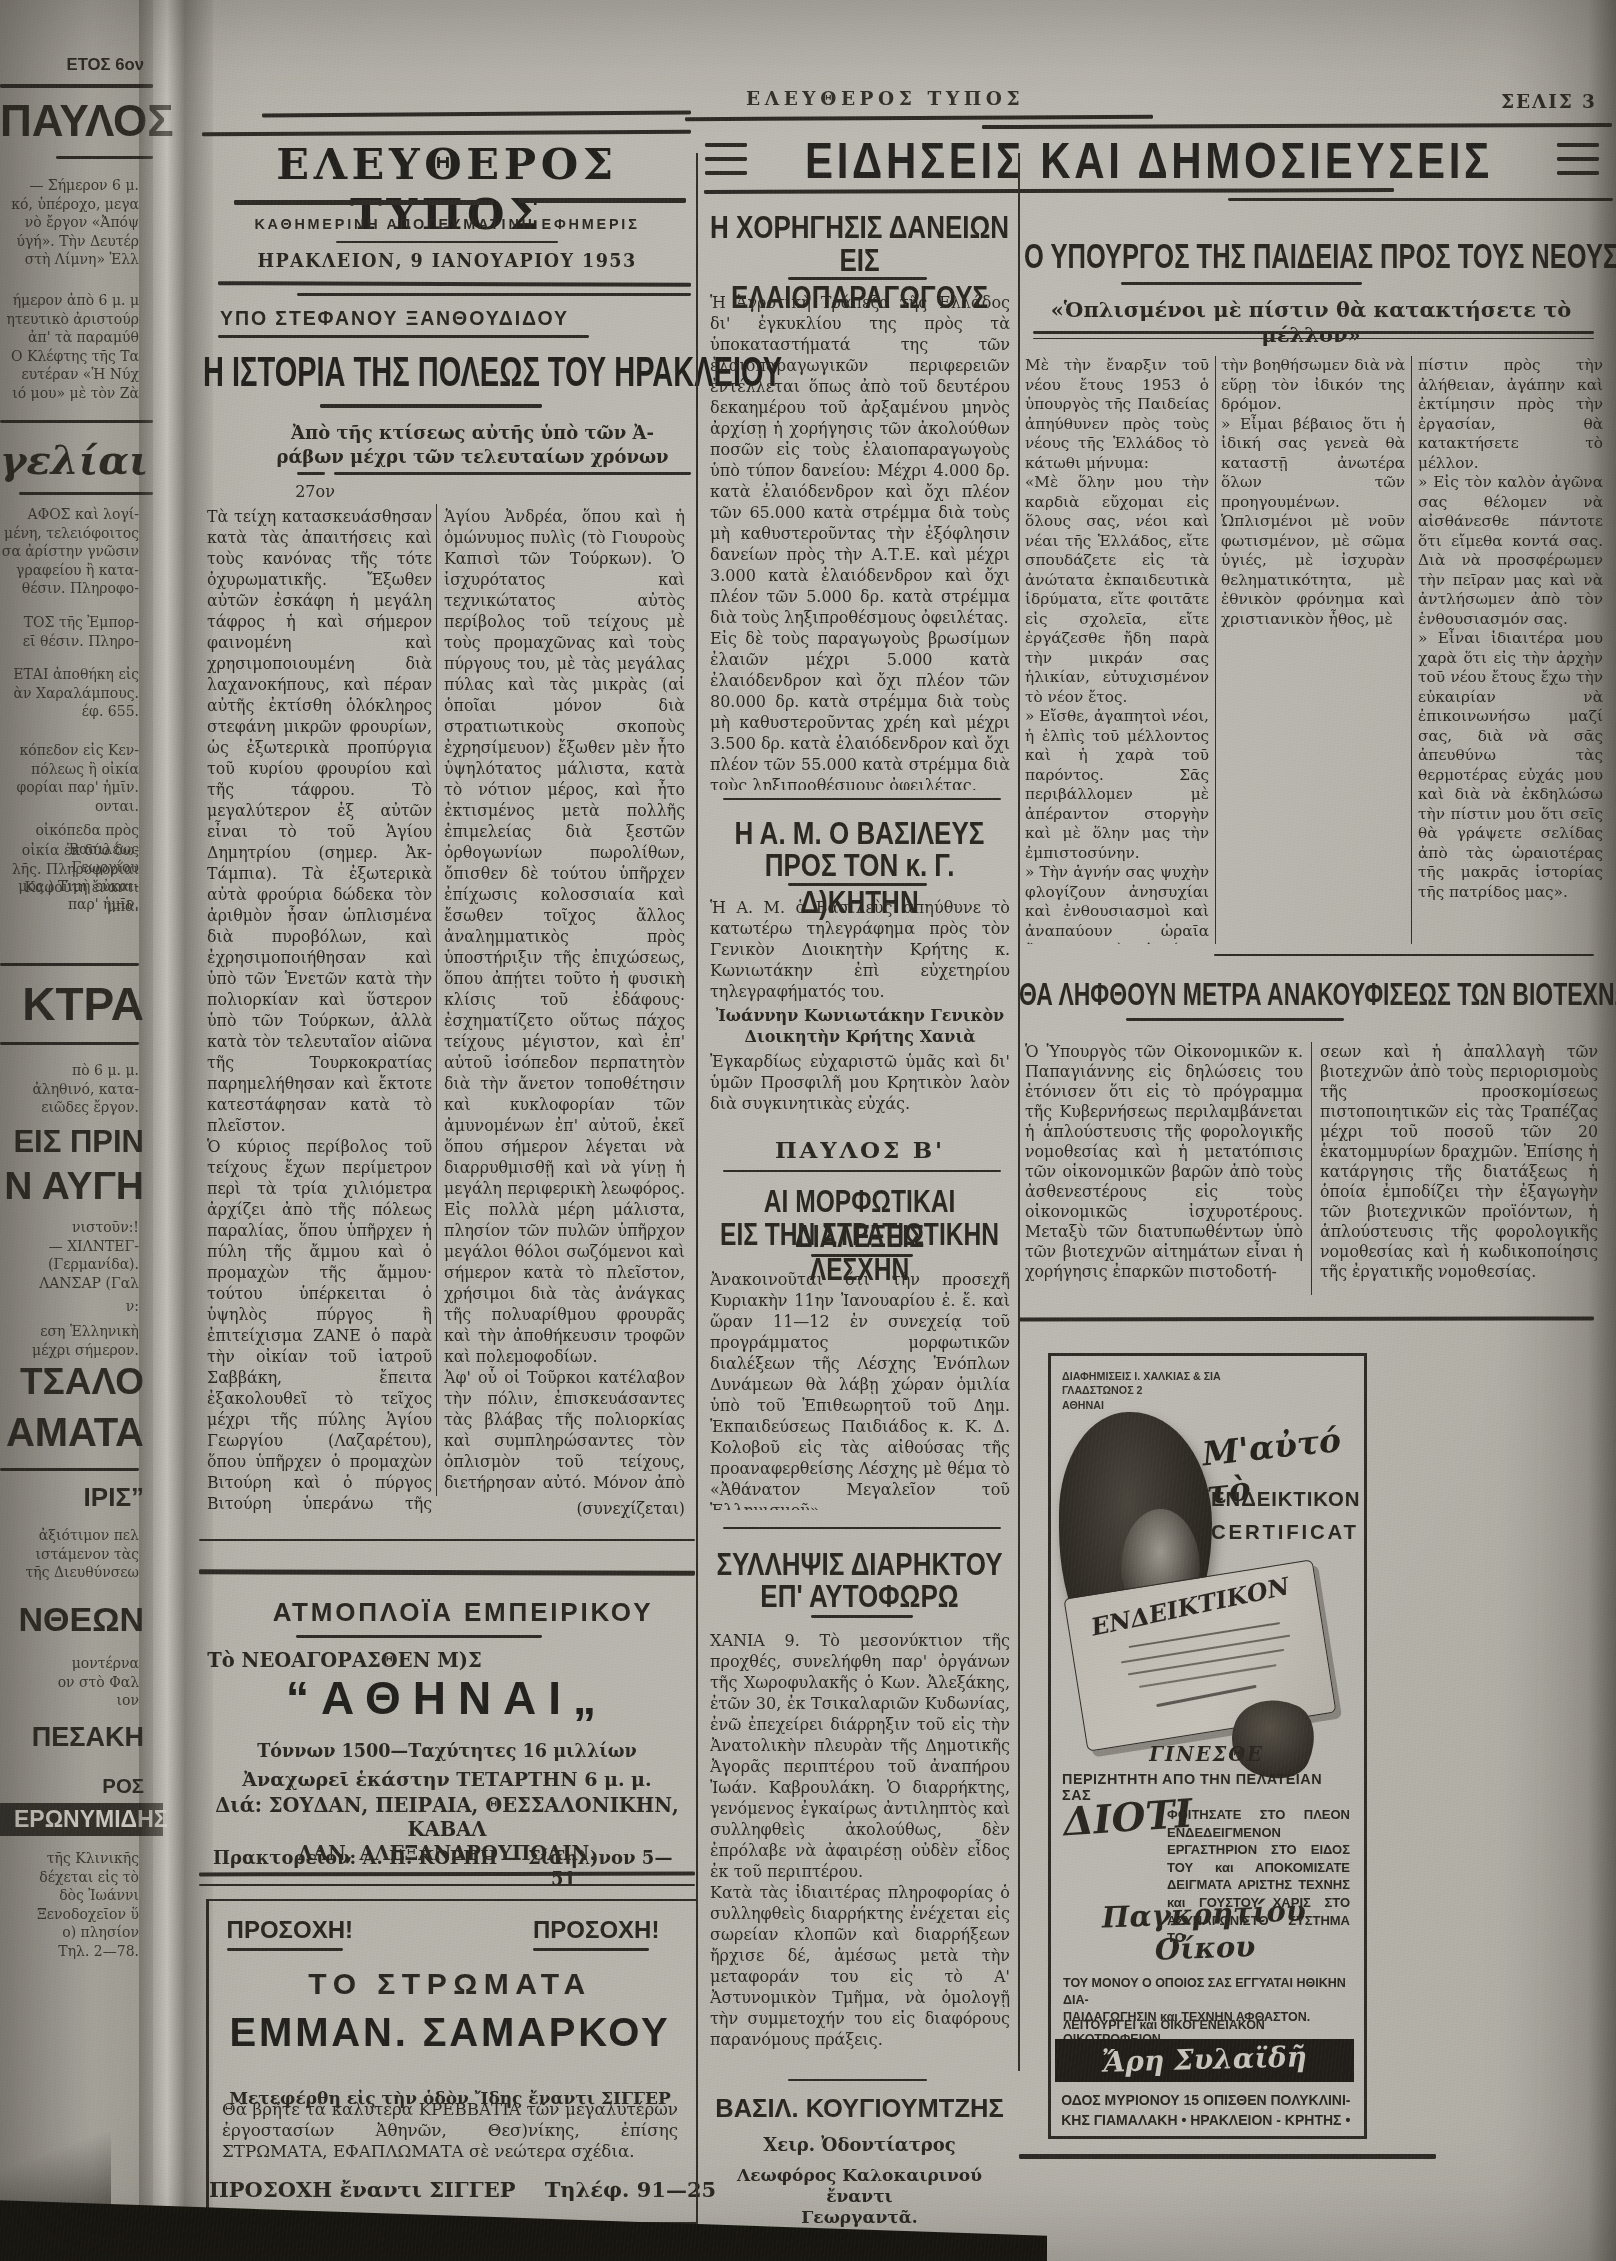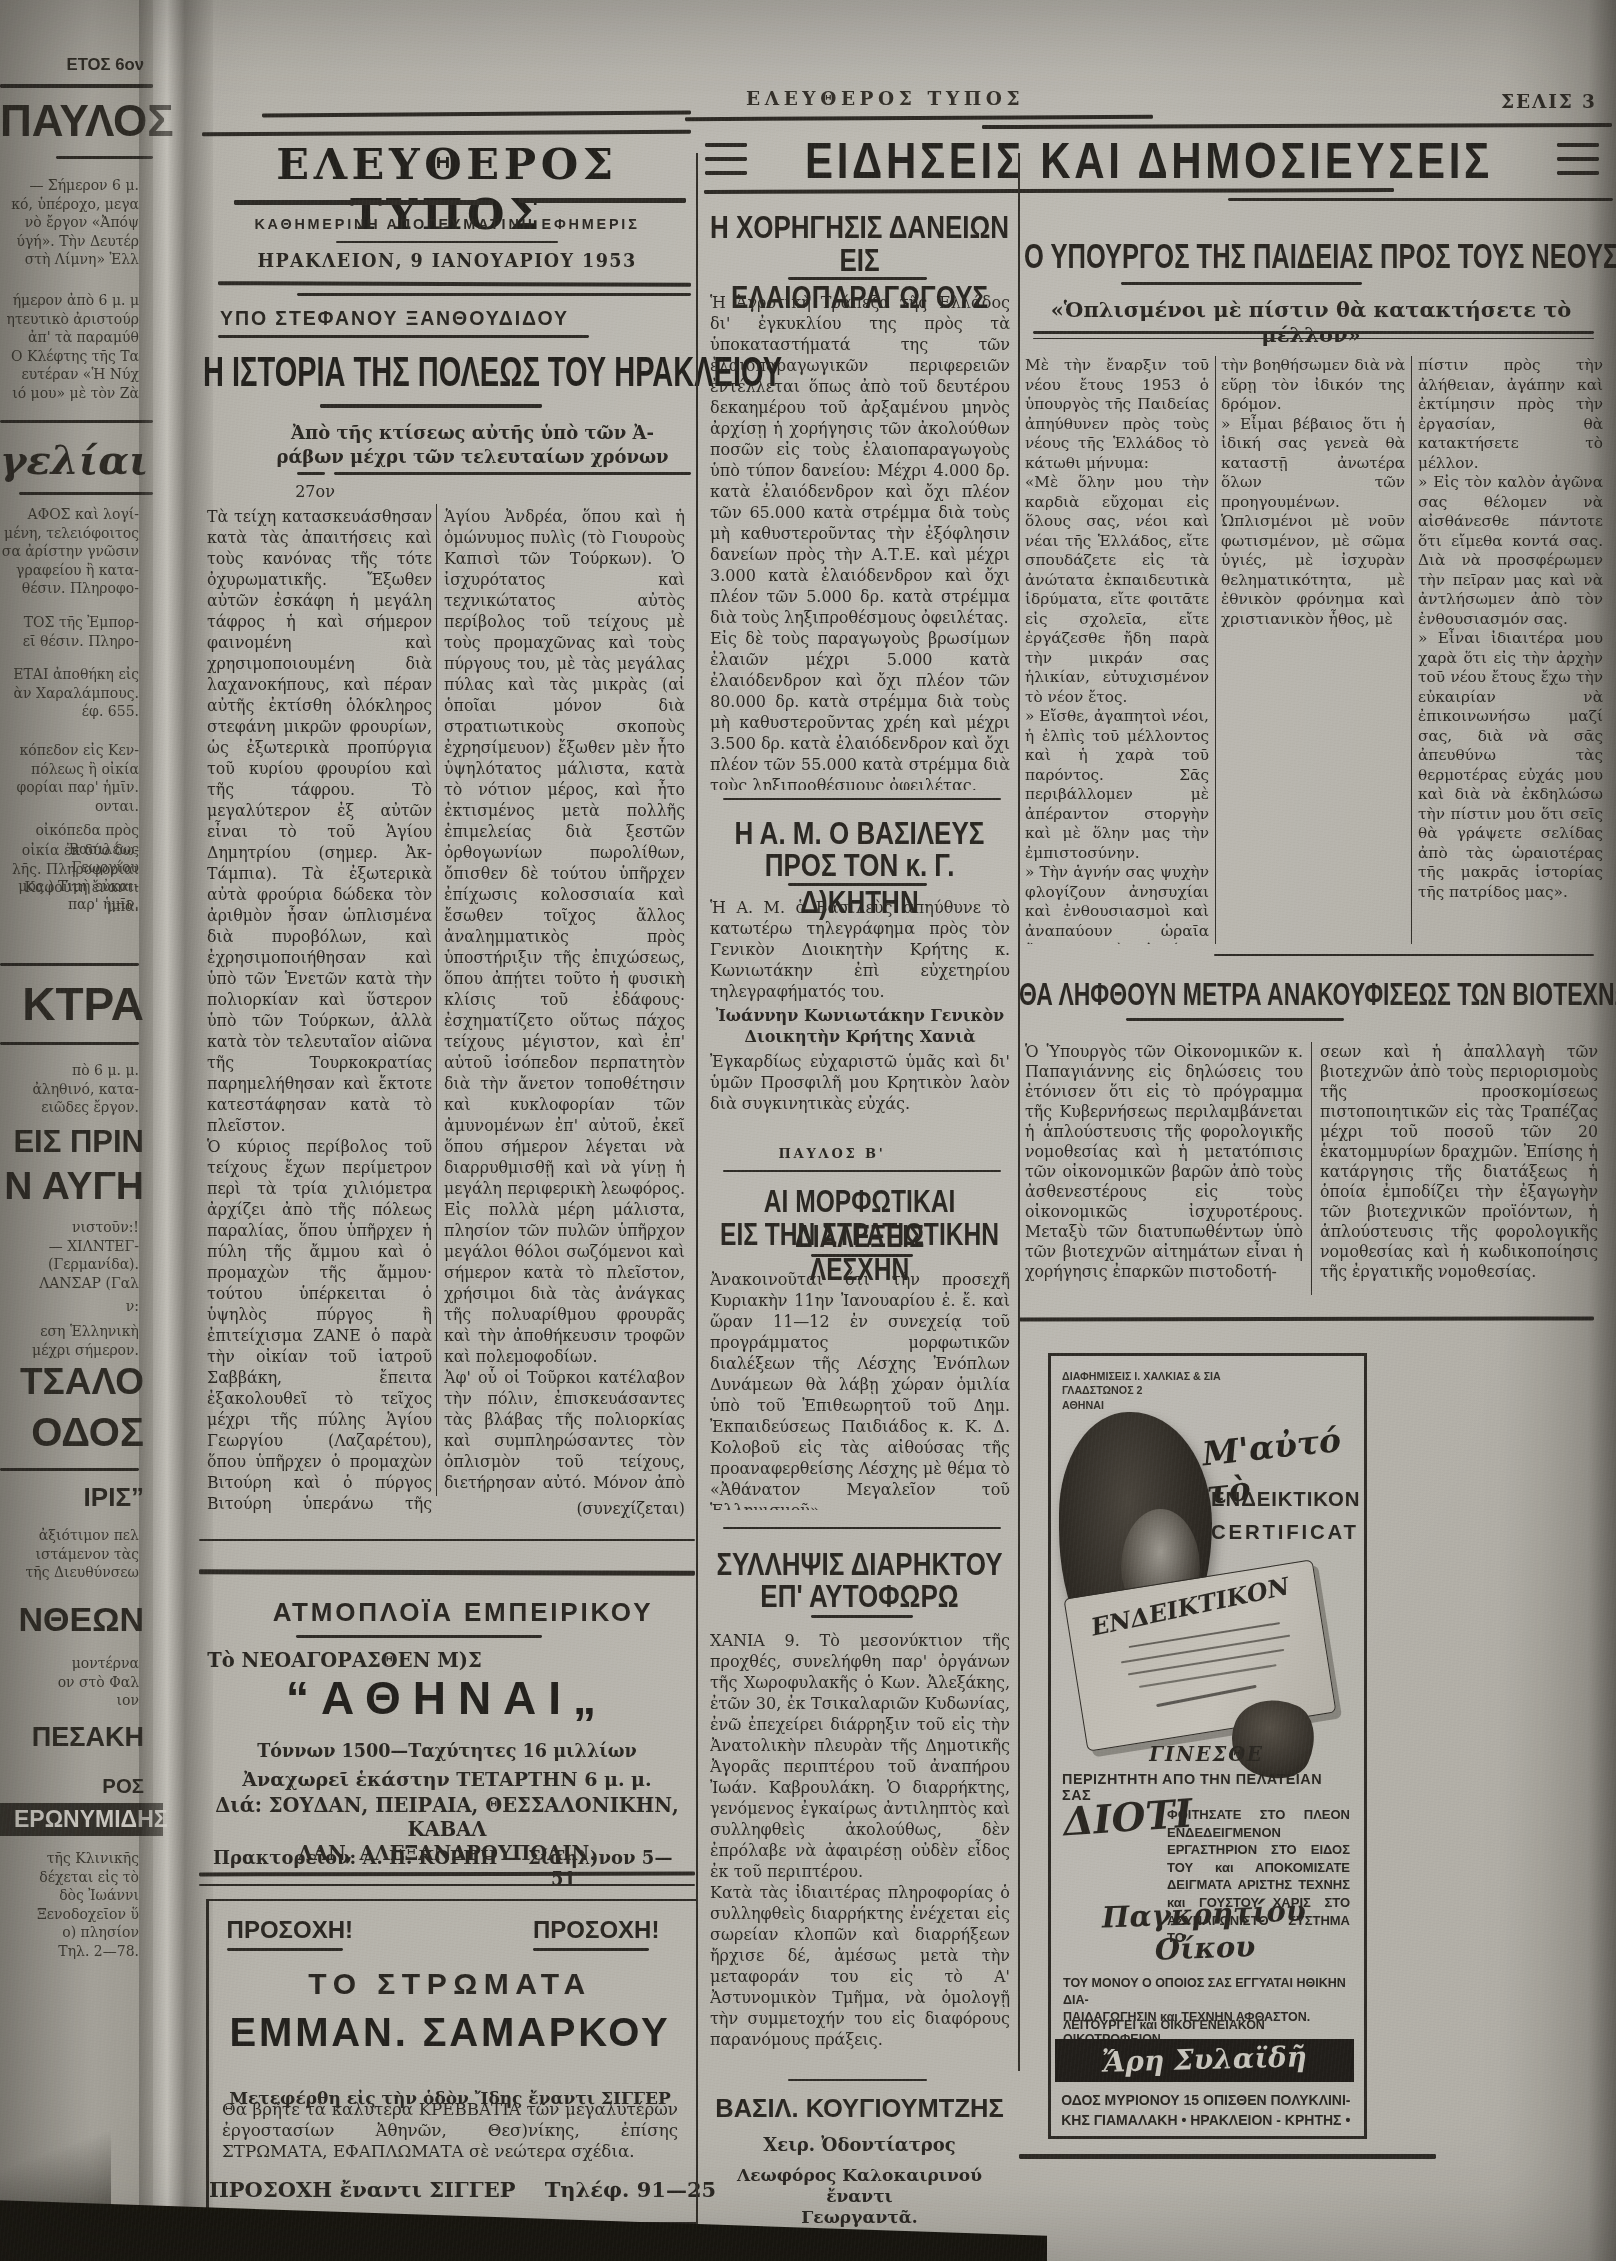--- a/index.html
+++ b/index.html
@@ -82,21 +82,21 @@
     <div class="abs fragbig" style="top:1124px;font-size:31px;">ΕΙΣ ΠΡΙΝ</div>
     <div class="abs fragbig" style="top:1164px;font-size:39px;">Ν ΑΥΓΗ</div>
     <div class="abs frag" style="top:1218px;">νιστοῦν:!
 — ΧΙΛΝΤΕΓ-
 (Γερμανίδα).
 ΛΑΝΣΑΡ (Γαλ</div>
     <div class="abs frag" style="top:1297px;">ν:</div>
     <div class="abs frag" style="top:1322px;">εση Ἑλληνικὴ
 μέχρι σήμερον.</div>
     <div class="abs fragbig" style="top:1361px;font-size:37px;">ΤΣΑΛΟ</div>
-    <div class="abs fragbig" style="top:1410px;font-size:40px;">ΟΔΟΣ</div>
+    <div class="abs fragbig" style="top:1410px;font-size:40px;">ΑΜΑΤΑ</div>
     <div class="rule" style="left:0;top:1468px;width:139px;height:2.8px;"></div>
     <div class="abs fragbig" style="top:1482px;font-size:26px;">ΙΡΙΣ”</div>
     <div class="abs frag" style="top:1526px;">ἀξιότιμον πελ
 ιστάμενον τὰς
 τῆς Διευθύνσεω</div>
     <div class="abs fragbig" style="top:1600px;font-size:34px;">ΝΘΕΩΝ</div>
     <div class="abs frag" style="top:1654px;">μοντέρνα
 ον στὸ Φαλ
 ιον</div>
     <div class="abs fragbig" style="top:1722px;font-size:27px;">ΠΕΣΑΚΗ</div>
@@ -198,21 +198,21 @@
 Εἰς δὲ τοὺς παραγωγοὺς βρωσίμων ἐλαιῶν μέχρι 5.000 κατὰ ἐλαιόδενδρον καὶ ὄχι πλέον τῶν 80.000 δρ. κατὰ στρέμμα διὰ τοὺς μὴ καθυστεροῦντας χρέη καὶ μέχρι 3.500 δρ. κατὰ ἐλαιόδενδρον καὶ ὄχι πλέον τῶν 55.000 κατὰ στρέμμα διὰ τοὺς ληξιπροθέσμους ὀφειλέτας.</div>
 
   <div class="rule" style="left:723px;top:798px;width:278px;height:2.3px;"></div>
   <div class="abs sans b c head-condensed" style="left:709px;top:815px;width:301px;font-size:26px;transform:scaleY(1.2);">Η Α. Μ.  Ο ΒΑΣΙΛΕΥΣ</div>
   <div class="abs sans b c head-condensed" style="left:709px;top:847px;width:301px;font-size:26px;transform:scaleY(1.2);">ΠΡΟΣ ΤΟΝ κ. Γ. Δ)ΚΗΤΗΝ</div>
   <div class="rule" style="left:788px;top:883px;width:139px;height:2.8px;"></div>
   <div class="abs mid-txt" style="left:710px;top:897px;width:300px;">Ἡ Α. Μ. ὁ Βασιλεὺς ἀπηύθυνε τὸ κατωτέρω τηλεγράφημα πρὸς τὸν Γενικὸν Διοικητὴν Κρήτης κ. Κωνιωτάκην ἐπὶ εὐχετηρίου τηλεγραφήματός του.</div>
   <div class="abs serif b c pre" style="left:710px;top:1005px;width:300px;font-size:16px;line-height:21px;">Ἰωάννην Κωνιωτάκην Γενικὸν
 Διοικητὴν Κρήτης Χανιὰ</div>
   <div class="abs mid-txt" style="left:710px;top:1051px;width:300px;">Ἐγκαρδίως εὐχαριστῶ ὑμᾶς καὶ δι' ὑμῶν Προσφιλῆ μου Κρητικὸν λαὸν διὰ συγκινητικὰς εὐχάς.</div>
-  <div class="abs serif b c" style="left:682px;top:1136px;width:300px;font-size:13px;letter-spacing:2.8px;margin-top:10px;">ΠΑΥΛΟΣ Β'</div>
+  <div class="abs serif b c" style="left:710px;top:1136px;width:300px;font-size:23px;letter-spacing:2.8px;">ΠΑΥΛΟΣ Β'</div>
   <div class="rule" style="left:723px;top:1170px;width:278px;height:2.3px;"></div>
 
   <div class="abs sans b c head-condensed" style="left:709px;top:1184px;width:301px;font-size:24.6px;transform:scaleY(1.25);">ΑΙ ΜΟΡΦΩΤΙΚΑΙ ΔΙΑΛΕΞΕΙΣ</div>
   <div class="abs sans b c head-condensed" style="left:709px;top:1217px;width:301px;font-size:24.6px;transform:scaleY(1.25);">ΕΙΣ ΤΗΝ ΣΤΡΑΤΙΩΤΙΚΗΝ ΛΕΣΧΗΝ</div>
   <div class="rule" style="left:811px;top:1254px;width:102px;height:2.8px;"></div>
   <div class="abs mid-txt" style="left:710px;top:1269px;width:300px;height:241px;overflow:hidden;">Ἀνακοινοῦται ὅτι τὴν προσεχῆ Κυριακὴν 11ην Ἰανουαρίου ἐ. ἔ. καὶ ὥραν 11—12 ἐν συνεχείᾳ τοῦ προγράμματος μορφωτικῶν διαλέξεων τῆς Λέσχης Ἐνόπλων Δυνάμεων θὰ λάβῃ χώραν ὁμιλία ὑπὸ τοῦ Ἐπιθεωρητοῦ τοῦ Δημ. Ἐκπαιδεύσεως Παιδιάδος κ. Κ. Δ. Κολοβοῦ εἰς τὰς αἰθούσας τῆς προαναφερθείσης Λέσχης μὲ θέμα τὸ «Ἀθάνατον Μεγαλεῖον τοῦ Ἑλληνισμοῦ».</div>
 
   <div class="rule" style="left:723px;top:1527px;width:278px;height:2.3px;"></div>
   <div class="abs sans b c head-condensed" style="left:709px;top:1546px;width:301px;font-size:26px;transform:scaleY(1.2);">ΣΥΛΛΗΨΙΣ ΔΙΑΡΗΚΤΟΥ</div>
   <div class="abs sans b c head-condensed" style="left:709px;top:1578px;width:301px;font-size:26px;transform:scaleY(1.2);">ΕΠ' ΑΥΤΟΦΩΡΩ</div>

